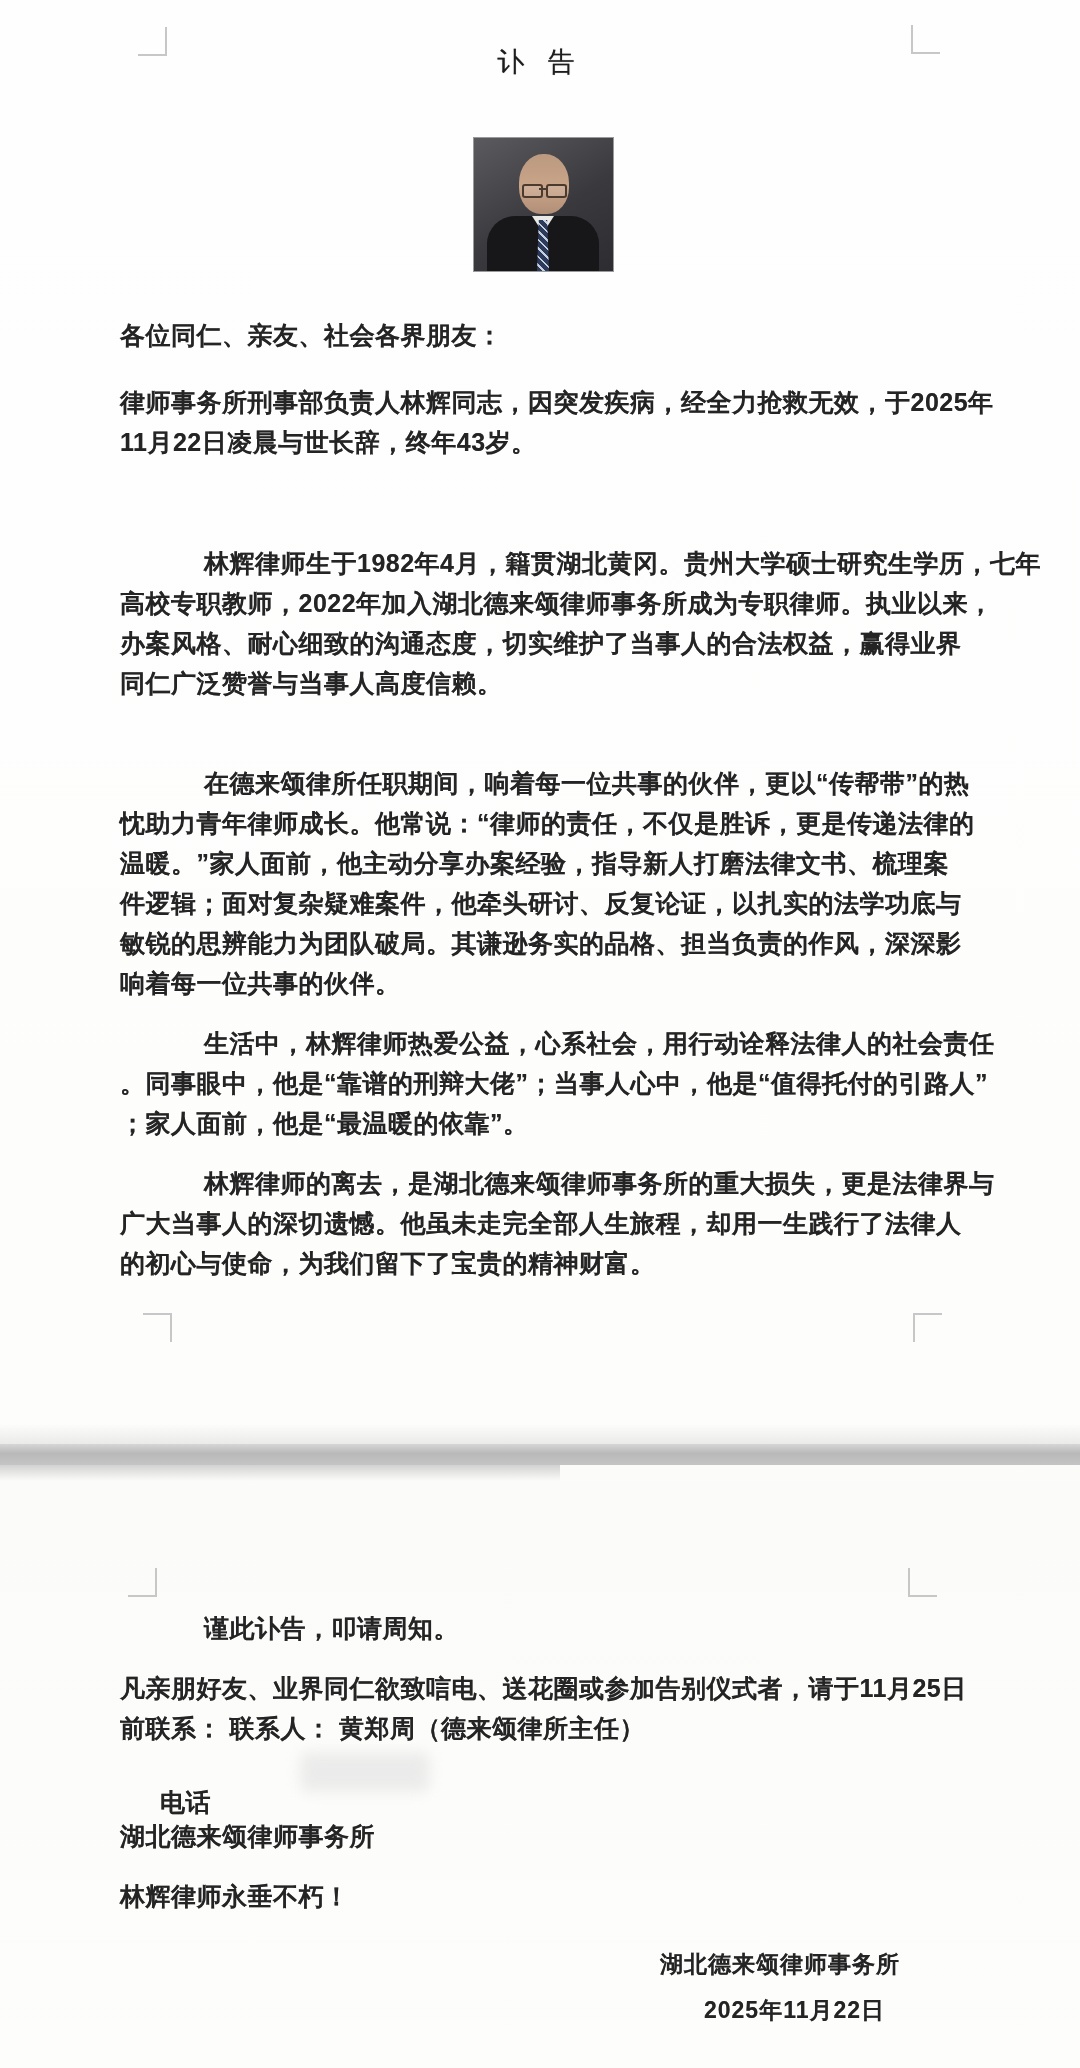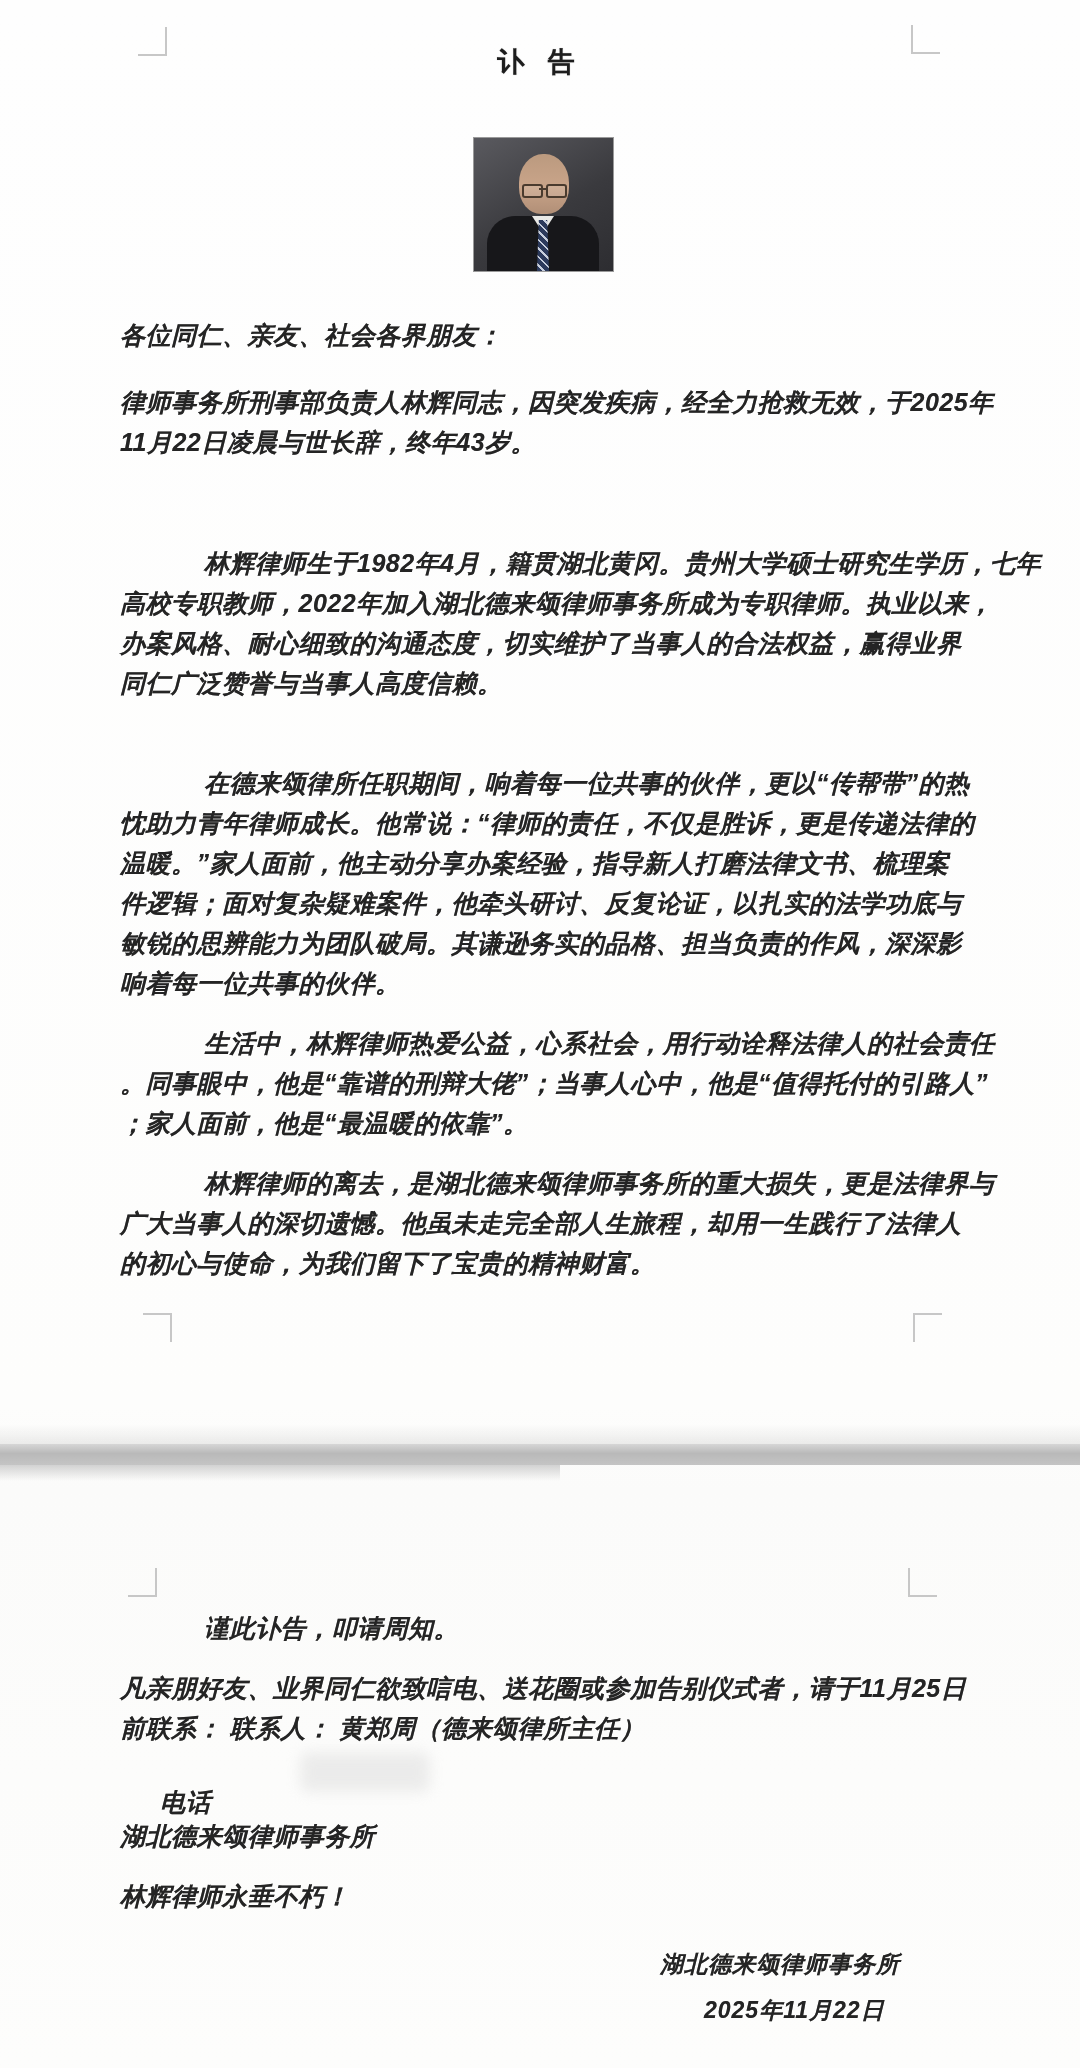--- a/index.html
+++ b/index.html
@@ -7,28 +7,27 @@
     position:relative;width:1080px;height:2068px;overflow:hidden;
     background:linear-gradient(180deg,#fefefe 0%,#fdfdfc 68%,#fbfbfa 72%,#fdfdfc 100%);
     font-family:"Liberation Sans","DejaVu Sans",sans-serif;
     color:#222222;
   }
   
   .line,.t-line{
     position:relative;height:40px;line-height:40px;white-space:nowrap;
     font-size:25px;letter-spacing:0.5px;font-weight:600;color:#242424;
     text-shadow:0 0 0.6px rgba(0,0,0,0.45);
-    font-style:italic;
   }
   .abs{position:absolute;}
   .para{position:absolute;left:120px;width:840px;}
   .ind{text-indent:84px;}
   .title{
     position:absolute;left:0;top:44px;width:1080px;text-align:center;
-    font-size:27px;font-weight:700;letter-spacing:8px;color:#1d1d1d;
+    font-size:27px;font-weight:400;letter-spacing:8px;color:#1d1d1d;
     text-shadow:0 0 0.8px rgba(0,0,0,0.5);
   }
   .sig{font-size:23px;letter-spacing:1px;}
   .phone-label{font-weight:700;margin-top:34px;}
   
   .corner{position:absolute;width:27px;height:27px;border:0 solid #c7c7c7;}
   .c-rb{border-right-width:2px;border-bottom-width:2px;}
   .c-lb{border-left-width:2px;border-bottom-width:2px;}
   .c-rt{border-right-width:2px;border-top-width:2px;}
   .c-lt{border-left-width:2px;border-top-width:2px;}

